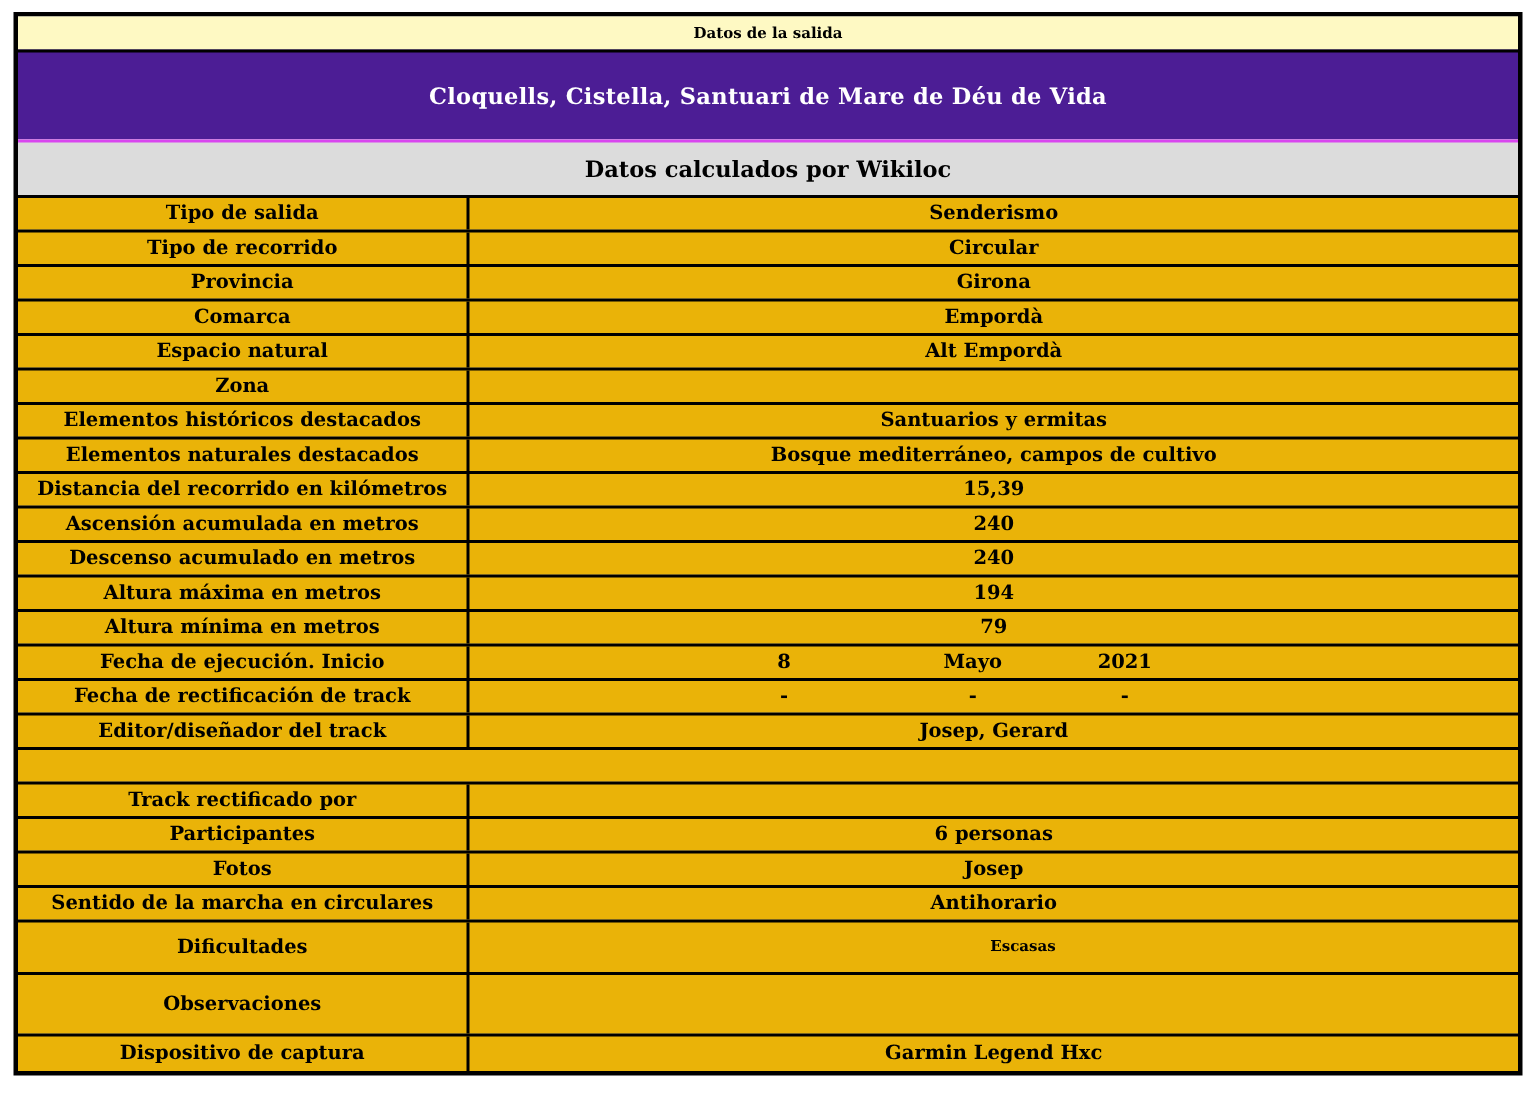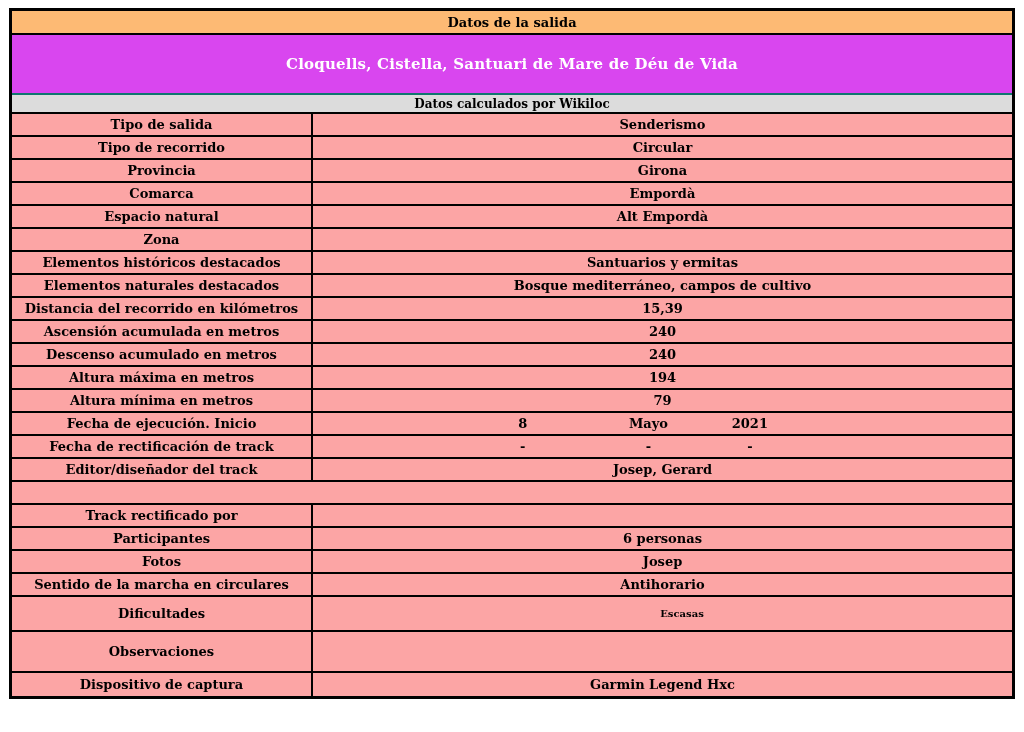--- a/index.html
+++ b/index.html
@@ -31,42 +31,42 @@
   .band {
     display: flex;
     align-items: center;
     justify-content: center;
     text-align: center;
     font-weight: 700;
     box-sizing: border-box;
   }
   .band.title-band {
     height: 22px;
-    font-size: 13px;
-    background: #fdba74;
+    font-size: 10px;
+    background: #fef9c3;
   }
   .band.banner-band {
     height: 60px;
     font-size: 15px;
     color: #ffffff;
     background: #346b34;
     border-top: 2px solid #000;
     letter-spacing: 0.2px;
   }
   .band.section-band {
-    height: 19px;
-    font-size: 12px;
+    height: 37px;
+    font-size: 15px;
     background: #dcdcdc;
-    border-top: 2px solid #0f766e;
+    border-top: 2px solid #d946ef;
   }
   .row {
     display: flex;
     border-top: 2px solid #000;
     box-sizing: border-box;
-    background: #fca5a5;
+    background: #eab308;
     justify-content: flex-end;
   }
   .row.regular       { height: 23px; }
   .row.difficulty    { height: 35px; gap: 39px; }
   .row.observations  { height: 41px; }
   .row.device        { height: 25px; }
   .label {
     width: 301px;
     flex: 0 0 301px;
     border-right: 2px solid #000;
@@ -112,21 +112,21 @@
   .row.difficulty .value { font-size: 10px; }
 </style>
 </head>
 <body>
 
 <div class="page">
   <div class="sheet">
 
     <div class="band title-band">Datos de la salida</div>
 
-    <div class="band banner-band" style="background: #d946ef;">Cloquells, Cistella, Santuari de Mare de Déu de Vida</div>
+    <div class="band banner-band" style="background: #4c1d95;">Cloquells, Cistella, Santuari de Mare de Déu de Vida</div>
 
     <div class="band section-band" style="background: rgb(220, 220, 220);">Datos calculados por Wikiloc</div>
 
     <div>
         <div class="row regular">
           <div class="label">Tipo de salida</div>
           <div class="value single">Senderismo</div>
         </div>
         <div class="row regular">
           <div class="label">Tipo de recorrido</div>

